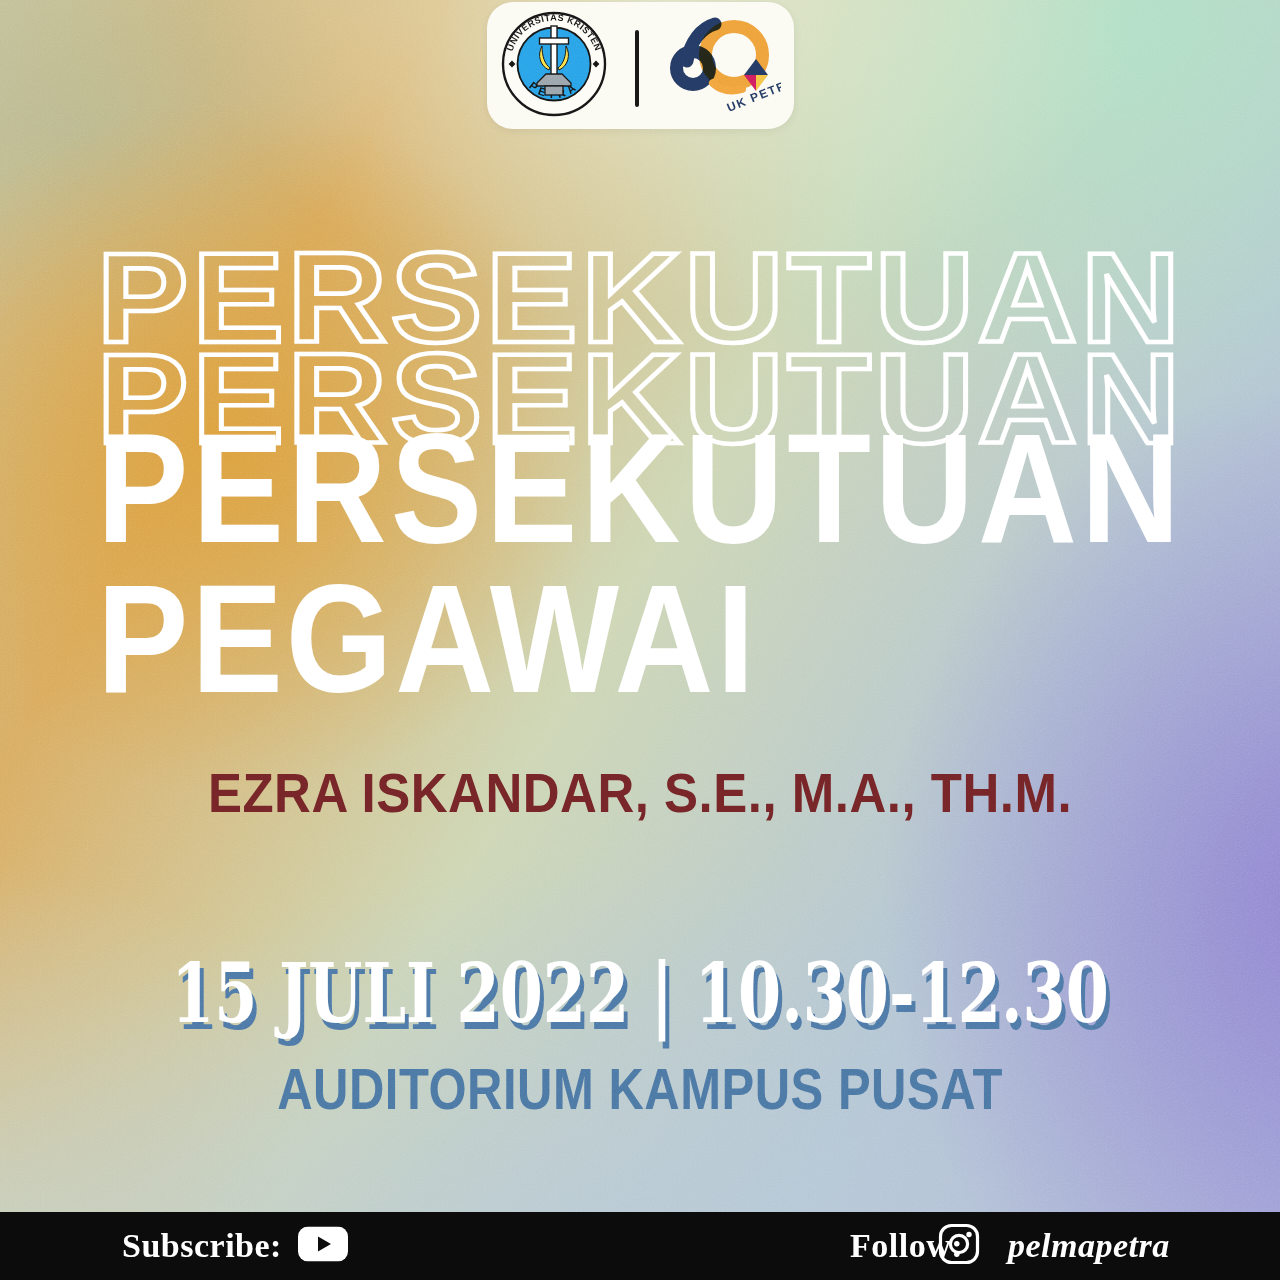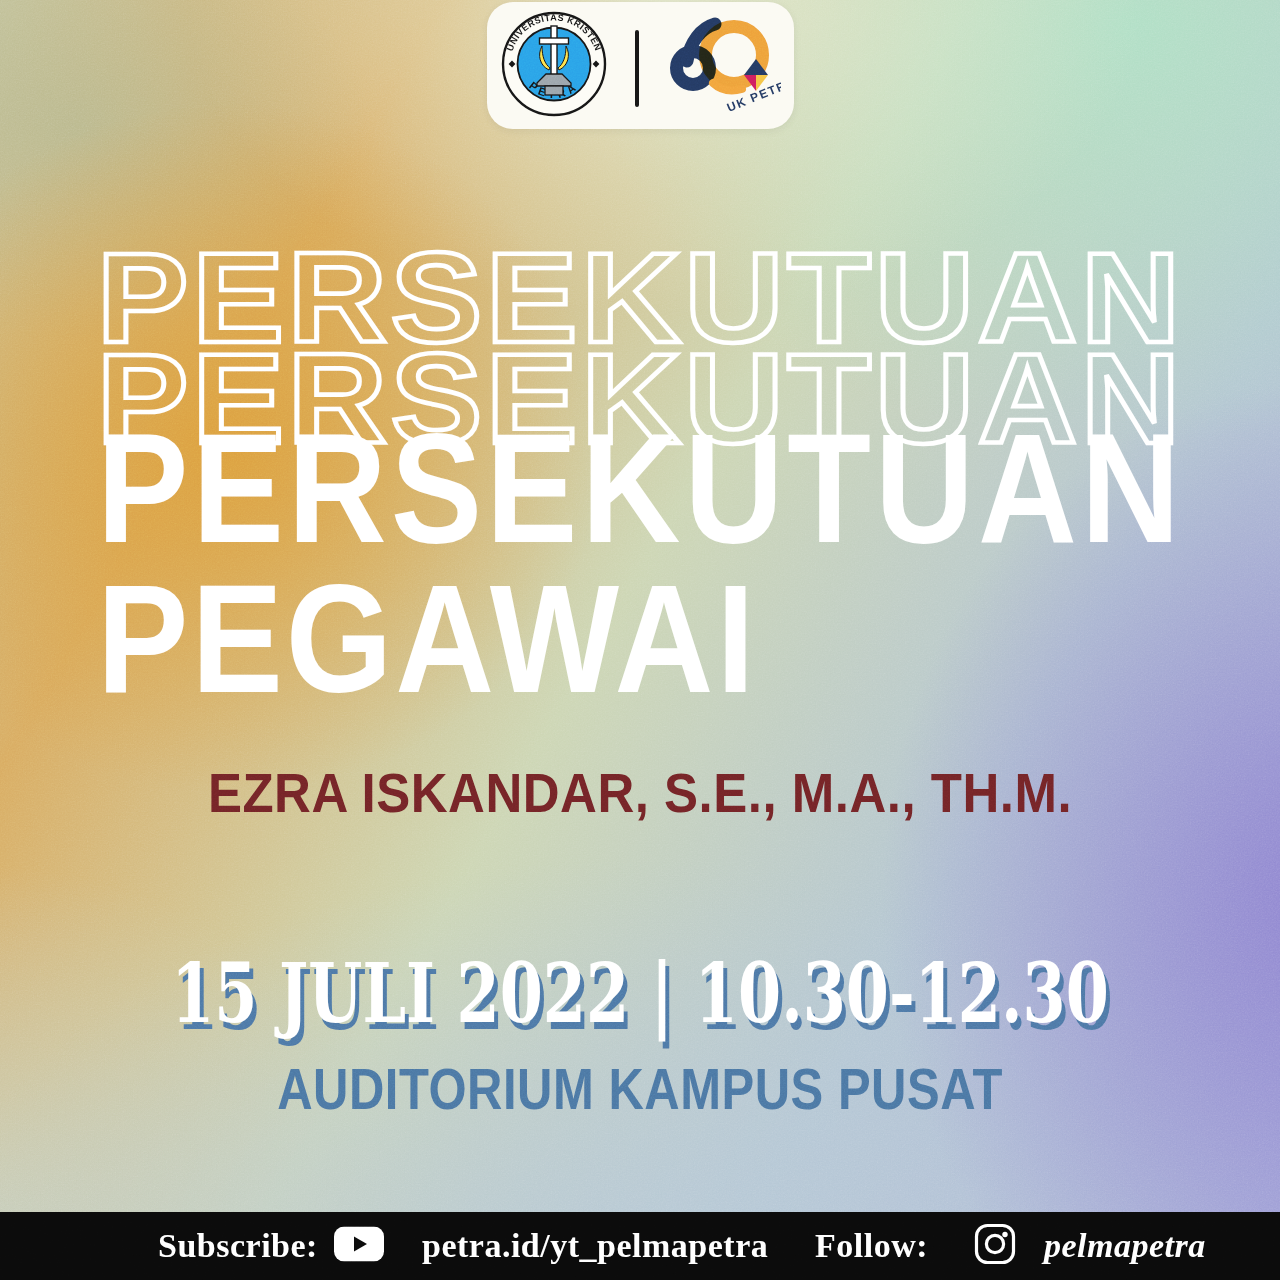--- a/index.html
+++ b/index.html
@@ -68,26 +68,26 @@
     font-weight: 700; font-size: 49px; line-height: 1; letter-spacing: 0.5px;
     color: #4b76a3; transform: scaleY(1.18); transform-origin: center top;
   }
 
   
   .footer {
     position: absolute; left: 0; top: 1212px; width: 1280px; height: 68px;
     background: #0b0b0b;
     font-family: "Liberation Serif", serif; color: #ffffff;
   }
-  .footer .f-item { position: absolute; top: 50%; transform: translateY(-50%); white-space: nowrap; margin-left: 36px; }
+  .footer .f-item { position: absolute; top: 50%; transform: translateY(-50%); white-space: nowrap; }
   .f-label, .f-handle { font-size: 34px; font-weight: 700; letter-spacing: 0.5px; }
   .pos-subscribe { left: 122px; }
   .pos-yt        { left: 298px; }
   .pos-ythandle  { left: 386px; }
-  .pos-follow    { left: 779px; }
+  .pos-follow    { left: 850px; }
   .pos-ig        { left: 938px; }
   .pos-ighandle  { left: 1008px; font-style: italic; }
 </style>
 </head>
 <body>
 
 <div id="poster">
 
   <div class="bg"></div>
 
@@ -154,21 +154,20 @@
   <div class="footer">
     <span class="f-item f-label pos-subscribe">Subscribe:</span>
 
     <span class="f-item pos-yt">
       <svg width="50" height="35" viewBox="0 0 50 35" role="img">
         <rect width="50" height="35" rx="10" fill="#ffffff"></rect>
         <path d="M 20,10 L 33,17.5 L 20,25 Z" fill="#0b0b0b"></path>
       </svg>
     </span>
 
-    <span class="f-item f-handle pos-ythandle">petra.id/yt_pelmapetra</span>
 
     <span class="f-item f-label pos-follow">Follow:</span>
 
     <span class="f-item pos-ig">
       <svg width="42" height="42" viewBox="0 0 42 42" role="img">
         <rect x="2.5" y="2.5" width="37" height="37" rx="11" fill="none" stroke="#ffffff" stroke-width="3.2"></rect>
         <circle cx="21" cy="21" r="8.6" fill="none" stroke="#ffffff" stroke-width="3.2"></circle>
         <circle cx="31" cy="11.5" r="2.7" fill="#ffffff"></circle>
       </svg>
     </span>

